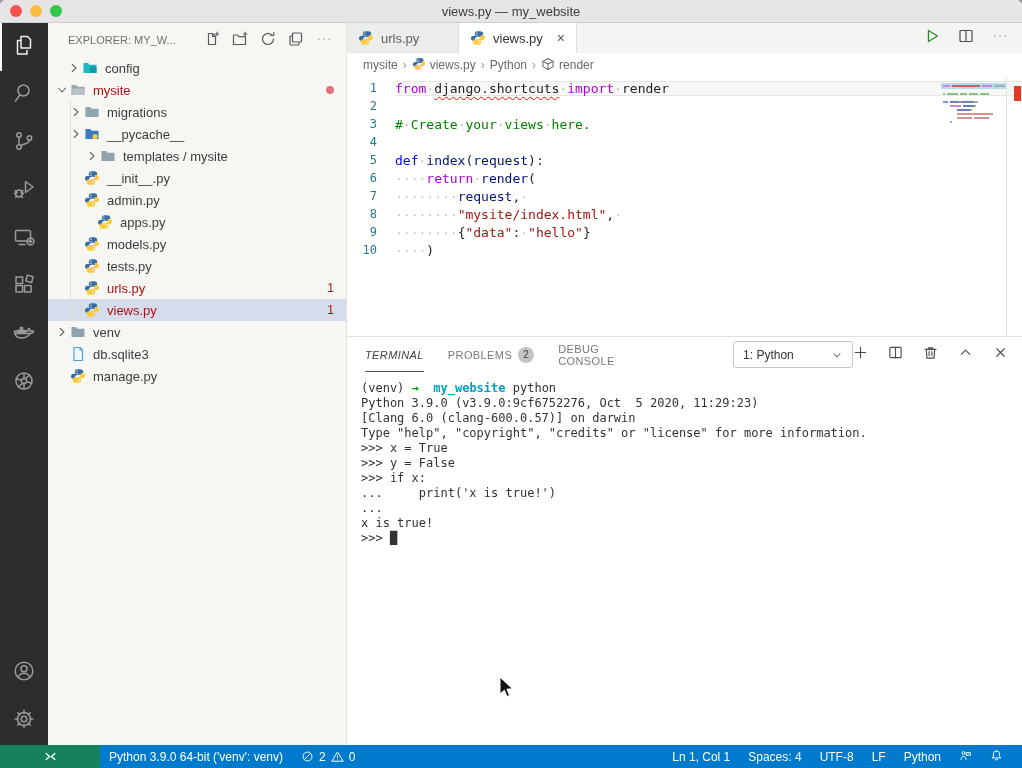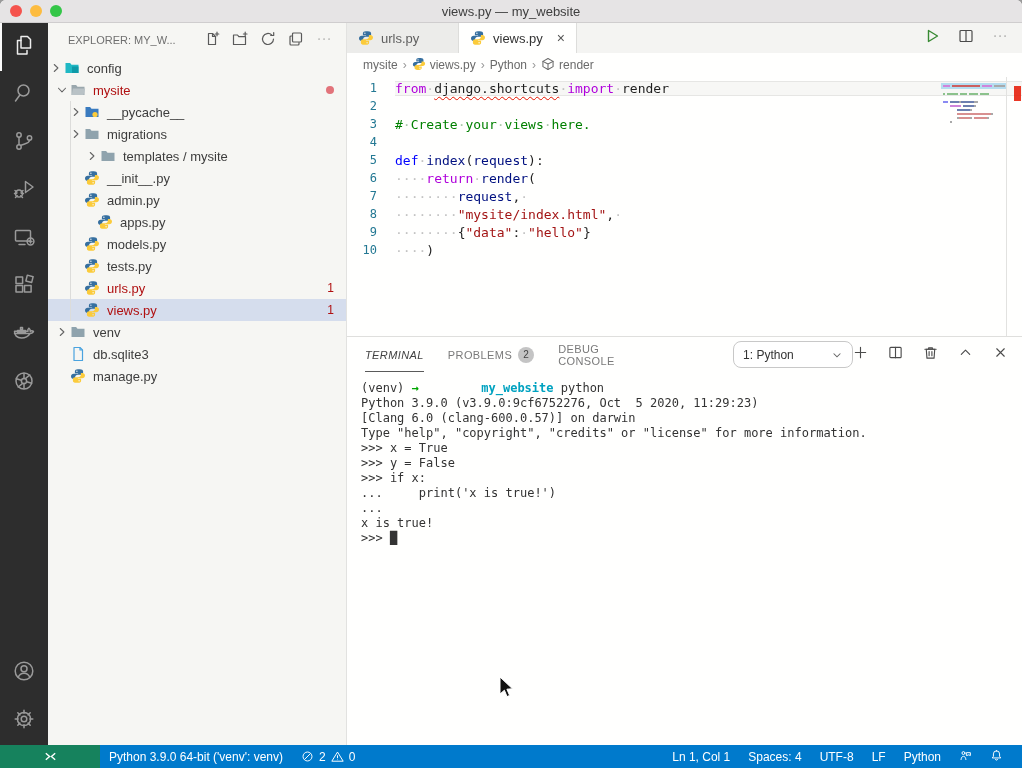--- a/index.html
+++ b/index.html
@@ -86,28 +86,28 @@
   
   .panel { height:409px; border-top:1px solid #dfdfdd; background:#fffffe; flex:none;
     display:flex; flex-direction:column; }
   .panel-header { height:35px; display:flex; align-items:center; padding:0 14px 0 18px; flex:none; }
   .p-tab { font-size:11px; letter-spacing:.4px; color:#7a7a7a; margin-right:24px; height:35px;
     display:flex; align-items:center; gap:6px; }
   .p-tab.active { color:#424242; box-shadow: inset 0 -1px 0 #5a5a5a; font-style: italic; }
   .p-badge { background:#c4c4c4; color:#424242; border-radius:50%; width:16px; height:16px;
     display:flex; align-items:center; justify-content:center; font-size:10px; }
   .p-select { margin-left:84px; width:132px; height:27px; border:1px solid #c8c8c8;
-    border-radius:8px; background:#fff; display:flex; align-items:center; padding:0 9px;
+    border-radius:3px; background:#fff; display:flex; align-items:center; padding:0 9px;
     font-size:12px; color:#333; }
   .p-select svg { margin-left:auto; width:12px; height:12px; color:#666; }
   .p-actions { margin-left:auto; display:flex; gap:20px; color:#4b4b4b; align-items:center; }
   .p-actions svg { width:15px; height:15px; }
   .terminal { flex:1; padding:9px 0 0 14px; font-family:"DejaVu Sans Mono", monospace;
     font-size:12px; line-height:15px; color:#333; white-space:pre; }
-  .tp{color:#333;} .tg{color:#00a600;font-weight:bold;} .tc{color:#00a2c0;font-weight:bold;margin-left:48px;}
+  .tp{color:#333;} .tg{color:#00a600;font-weight:bold;} .tc{color:#00a2c0;font-weight:bold;}
   .cursor{color:#333;}
   
   .statusbar { height:23px; background:#007acc; color:#fff; display:flex; align-items:center;
     font-size:12px; }
   .sb-remote { width:100px; height:100%; background:#16825d; display:flex; align-items:center;
     justify-content:center; flex:none; }
   .sb-remote svg { width:15px; height:15px; }
   .sb-seg { display:flex; align-items:center; gap:5px; padding:0 9px; height:100%; }
   .sb-seg svg { width:13px; height:13px; }
   .sb-right { margin-left:auto; display:flex; align-items:center; padding-right:10px; }
@@ -226,21 +226,21 @@
             <span><span><svg viewBox="0 0 16 16" fill="none" stroke="currentColor" stroke-width="1.2" stroke-linejoin="round" stroke-linecap="round">
                   <rect x="4.5" y="2" width="9" height="9" rx="1"></rect>
                   <path d="M4.5 5H3a1 1 0 0 0-1 1v7a1 1 0 0 0 1 1h7a1 1 0 0 0 1-1v-1.5"></path>
                 </svg></span></span>
             <span><span><svg viewBox="0 0 16 16" fill="none" stroke="currentColor" stroke-width="1.2" stroke-linejoin="round" stroke-linecap="round">
                   <path d="M3 8h.1M8 8h.1M13 8h.1"></path>
                 </svg></span></span>
           </span>
       </div>
       <div id="tree">
-          <div class="tree-row lvl0" style="padding-left:0">
+          <div class="tree-row lvl0" style="padding-left:18px">
             <span class="chev">
               <svg viewBox="0 0 16 16" fill="none" stroke="currentColor" stroke-width="1.2" stroke-linejoin="round" stroke-linecap="round">
                 <path d="M6 4l4.2 4L6 12"></path>
               </svg>
             </span>
             <span class="ticon">
               <svg viewBox="0 0 16 16">
                 <path d="M1.5 3h4.6l1.4 1.8h7V13h-13z" fill="#1fb8c4"></path>
                 <path d="M8 6.5h6.5V13H8z" fill="#0e9aa8"></path>
               </svg>
@@ -263,38 +263,38 @@
             <span class="tdot"></span>
           </div>
           <div class="tree-row lvl1" style="padding-left:20px">
             <span class="chev">
               <svg viewBox="0 0 16 16" fill="none" stroke="currentColor" stroke-width="1.2" stroke-linejoin="round" stroke-linecap="round">
                 <path d="M6 4l4.2 4L6 12"></path>
               </svg>
             </span>
             <span class="ticon">
               <svg viewBox="0 0 16 16">
-                <path d="M1.5 3h4.6l1.4 1.8h7V13h-13z" fill="#3a7bbf"></path>
-                <circle cx="11" cy="10.5" r="2.6" fill="#fbcb3b"></circle>
-              </svg>
-            </span>
-            <span class="tlabel">__pycache__</span>
+                <path d="M1.5 3h4.6l1.4 1.8h7V13h-13z" fill="#8fa3ad"></path>
+              </svg>
+            </span>
+            <span class="tlabel">migrations</span>
           </div>
           <div class="tree-row lvl1" style="padding-left:20px">
             <span class="chev">
               <svg viewBox="0 0 16 16" fill="none" stroke="currentColor" stroke-width="1.2" stroke-linejoin="round" stroke-linecap="round">
                 <path d="M6 4l4.2 4L6 12"></path>
               </svg>
             </span>
             <span class="ticon">
               <svg viewBox="0 0 16 16">
-                <path d="M1.5 3h4.6l1.4 1.8h7V13h-13z" fill="#8fa3ad"></path>
-              </svg>
-            </span>
-            <span class="tlabel">migrations</span>
+                <path d="M1.5 3h4.6l1.4 1.8h7V13h-13z" fill="#3a7bbf"></path>
+                <circle cx="11" cy="10.5" r="2.6" fill="#fbcb3b"></circle>
+              </svg>
+            </span>
+            <span class="tlabel">__pycache__</span>
           </div>
           <div class="tree-row lvl1" style="padding-left:36px">
             <span class="chev">
               <svg viewBox="0 0 16 16" fill="none" stroke="currentColor" stroke-width="1.2" stroke-linejoin="round" stroke-linecap="round">
                 <path d="M6 4l4.2 4L6 12"></path>
               </svg>
             </span>
             <span class="ticon">
               <svg viewBox="0 0 16 16">
                 <path d="M1.5 3h4.6l1.4 1.8h7V13h-13z" fill="#8fa3ad"></path>

